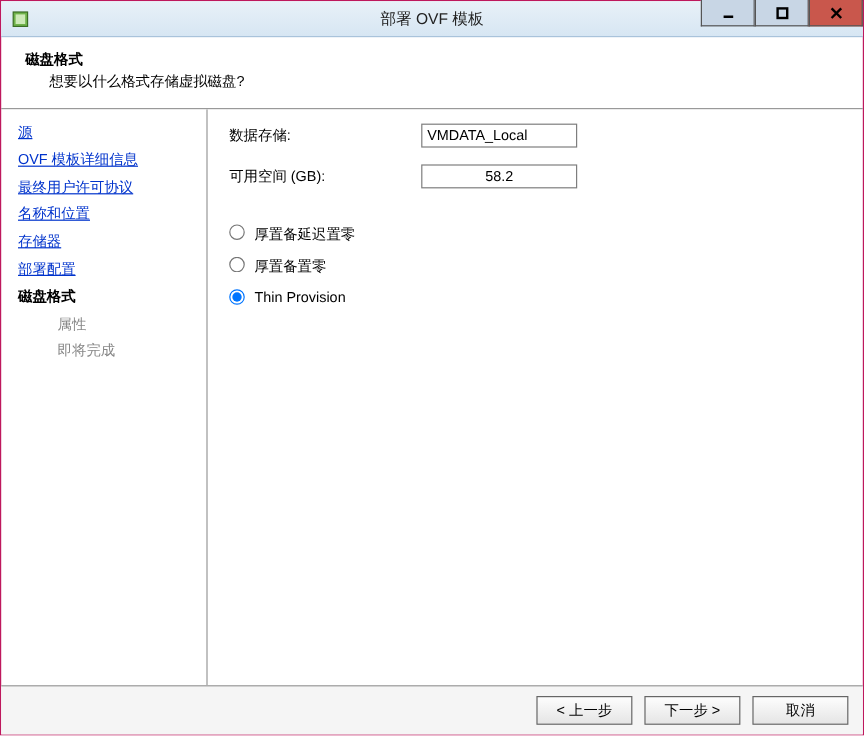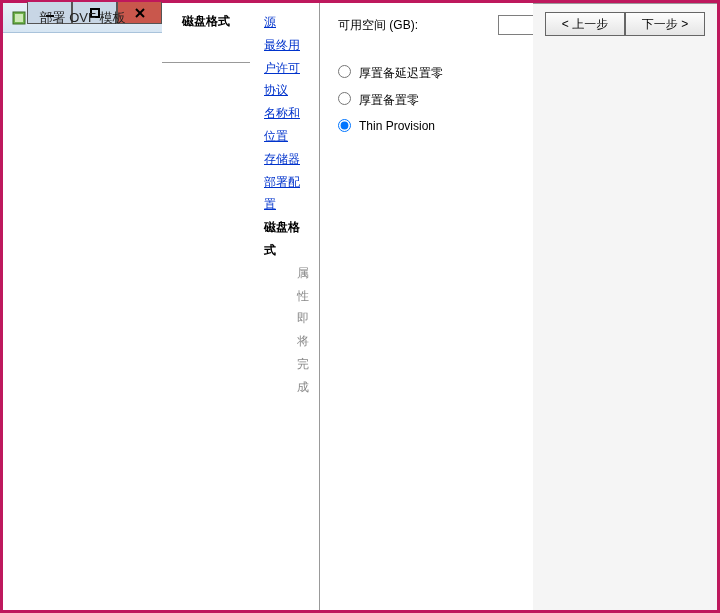--- a/index.html
+++ b/index.html
@@ -7,22 +7,22 @@
     margin: 0;
     font-family: "Microsoft YaHei", "SimSun", Arial, sans-serif;
     font-size: 12px;
     background: #fff;
     color: #000;
   }
   .window {
     width: 720px;
     height: 613px;
     display: flex;
-    flex-direction: row;
-    border: 3px solid #be185d;
+    flex-direction: column;
+    border: 1px solid #be185d;
   }
   .titlebar {
     height: 30px;
     background: linear-gradient(to bottom, #e8f1f8, #d7e6f3);
     border-bottom: 1px solid #a9c3db;
     display: flex;
     align-items: center;
     position: relative;
   }
   .titlebar .icon {
@@ -142,20 +142,21 @@
   .radio-row input[type=radio] {
     margin: 0 8px 0 0;
     width: 13px; height: 13px;
   }
 
   .footer {
     border-top: 1px solid #999;
     padding: 8px 12px;
     display: flex;
     justify-content: flex-end;
+    gap: 10px;
     background: #f5f5f5;
   }
   .btn {
     min-width: 80px;
     height: 24px;
     border: 1px solid #666;
     background: linear-gradient(to bottom, #fdfdfd, #e5e5e5);
     font-size: 12px;
     padding: 0 10px;
     cursor: pointer;
@@ -192,35 +193,41 @@
         <svg width="12" height="12">
           <line x1="2" y1="2" x2="10" y2="10" stroke="#000" stroke-width="2"></line>
           <line x1="10" y1="2" x2="2" y2="10" stroke="#000" stroke-width="2"></line>
         </svg>
       </div>
     </div>
   </div>
 
   <div class="header-section">
     <div class="h-title">磁盘格式</div>
+    <div class="h-sub">想要以什么格式存储虚拟磁盘?</div>
   </div>
 
   <div class="body">
     <div class="sidebar">
       <a>源</a>
+      <a>OVF 模板详细信息</a>
       <a>最终用户许可协议</a>
       <a>名称和位置</a>
       <a>存储器</a>
       <a>部署配置</a>
       <span class="step-current">磁盘格式</span>
       <span class="step-disabled">属性</span>
       <span class="step-disabled">即将完成</span>
     </div>
 
     <div class="content">
+      <div class="row">
+        <span class="lbl">数据存储:</span>
+        <span class="textbox">VMDATA_Local</span>
+      </div>
       <div class="row">
         <span class="lbl">可用空间 (GB):</span>
         <span class="textbox num">58.2</span>
       </div>
 
       <div class="radio-group">
         <label class="radio-row">
           <input type="radio" name="prov" style="">
           <span>厚置备延迟置零</span>
         </label>
@@ -232,15 +239,16 @@
           <input type="radio" name="prov" checked="" style="">
           <span>Thin Provision</span>
         </label>
       </div>
     </div>
   </div>
 
   <div class="footer">
     <button class="btn">&lt; 上一步</button>
     <button class="btn">下一步 &gt;</button>
+    <button class="btn">取消</button>
   </div>
 
 </div>
 
 </body></html>

